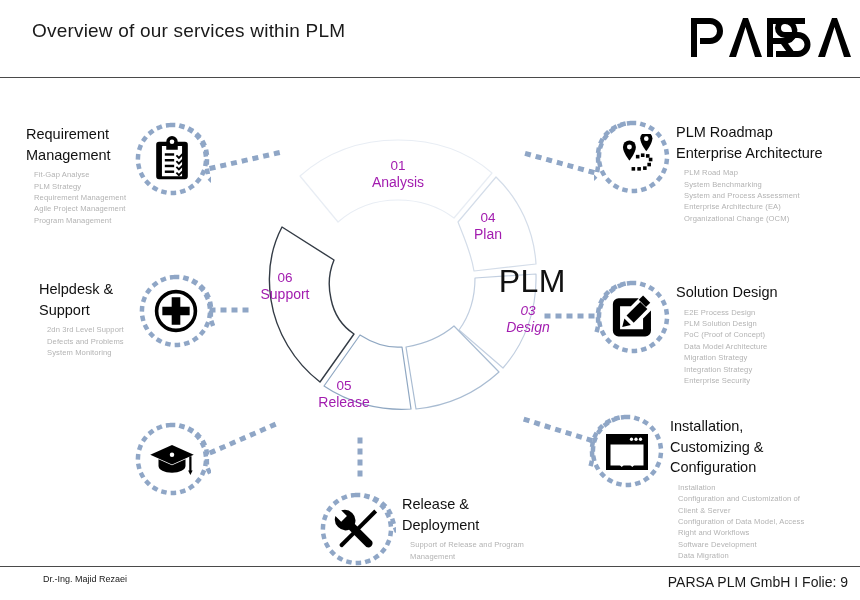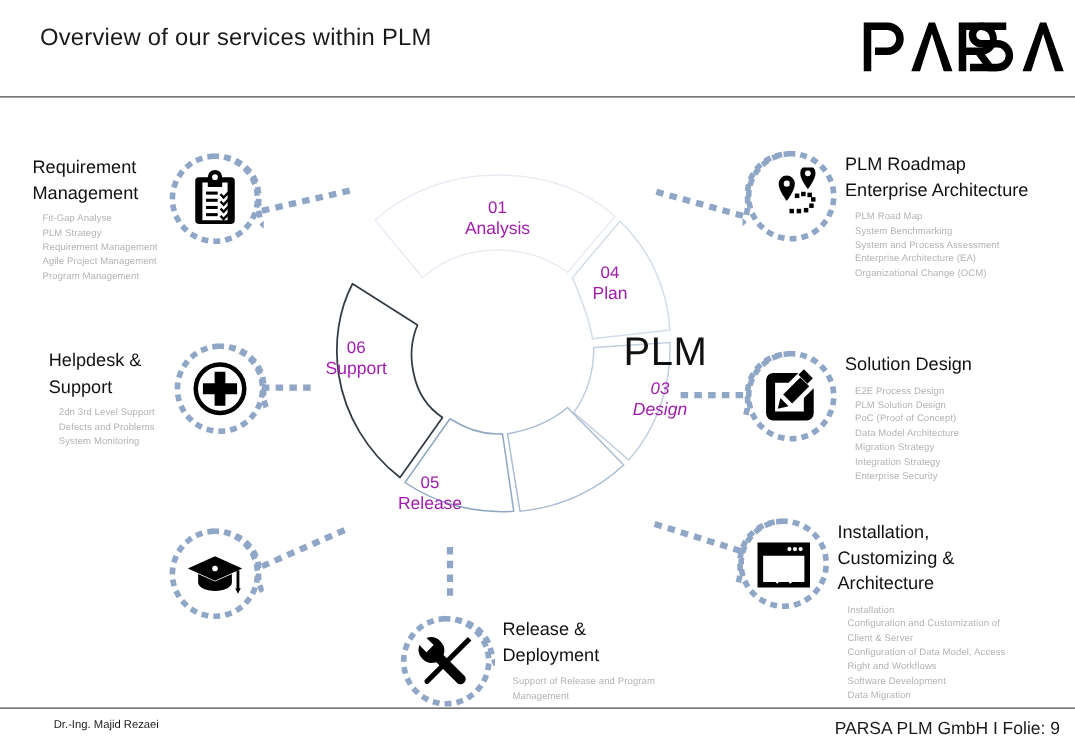--- a/index.html
+++ b/index.html
@@ -321,21 +321,21 @@
         <path d="M23 30 L42 11 l10 10 l-19 19 z"></path>
         <path d="M20 34 l9 9 l-12 3 z"></path>
       </g>
     </svg>
   </div>
 
   <div class="blk" style="left:666px;top:412px;width:196px;">
     <h3>
       <span>Installation,</span><br>
       <span>Customizing &amp;</span><br>
-      <span>Architecture</span>
+      <span>Configuration</span>
     </h3>
     <ul>
       <li>Installation</li>
       <li>Configuration and Customization of</li>
       <li>Client &amp; Server</li>
       <li>Configuration of Data Model, Access</li>
       <li>Right and Workflows</li>
       <li>Software Development</li>
       <li>Data Migration</li>
     </ul>

